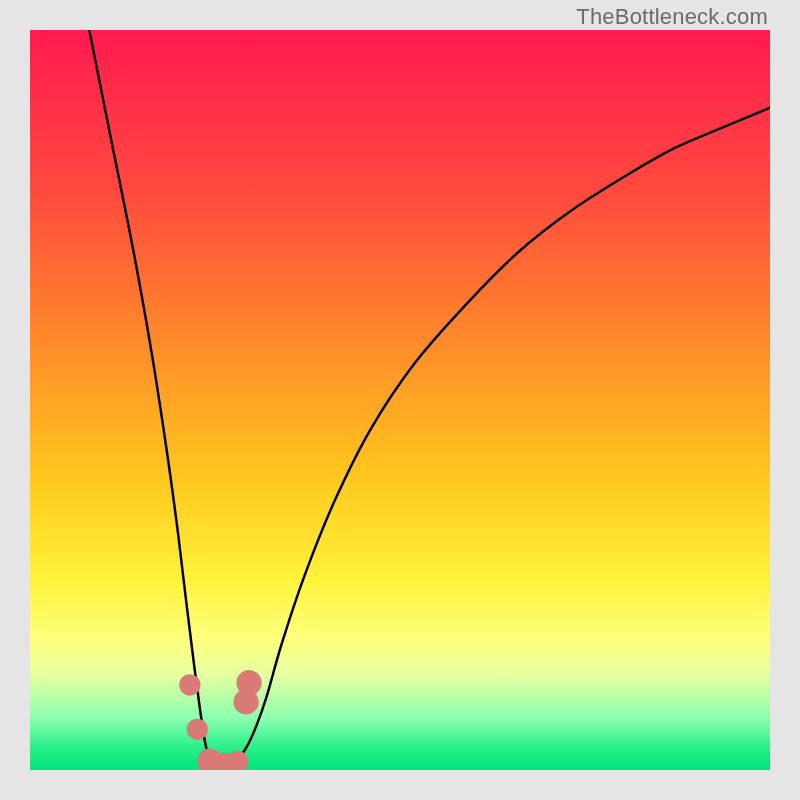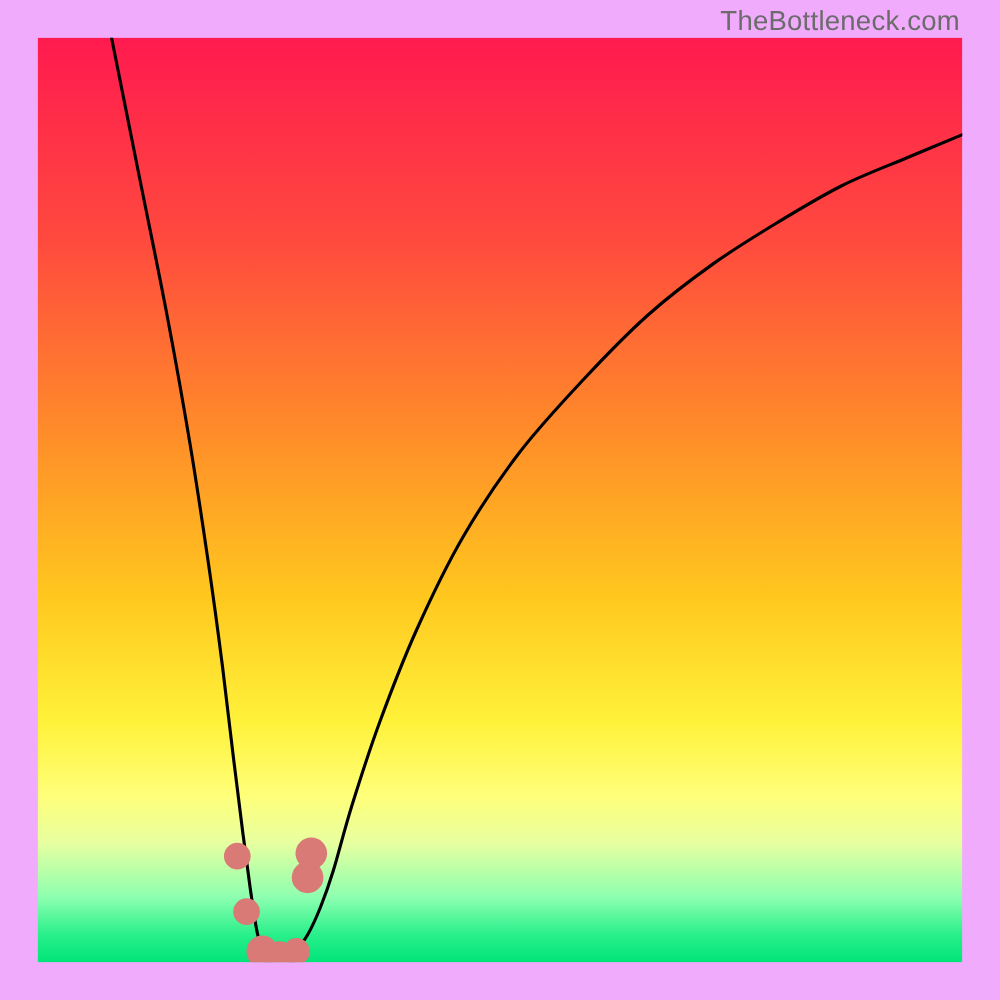--- a/index.html
+++ b/index.html
@@ -10,21 +10,21 @@
     overflow: hidden;
     background: #000;
     font-family: Arial, Helvetica, sans-serif;
   }
   .frame {
     position: absolute;
     left: 0;
     top: 0;
     width: 800px;
     height: 800px;
-    background: #f0abfc;
+    background: #e5e5e5;
   }
   .plot {
     position: absolute;
     left: 30px;
     top: 30px;
     width: 740px;
     height: 740px;
     overflow: hidden;
   }
   .gradient {

